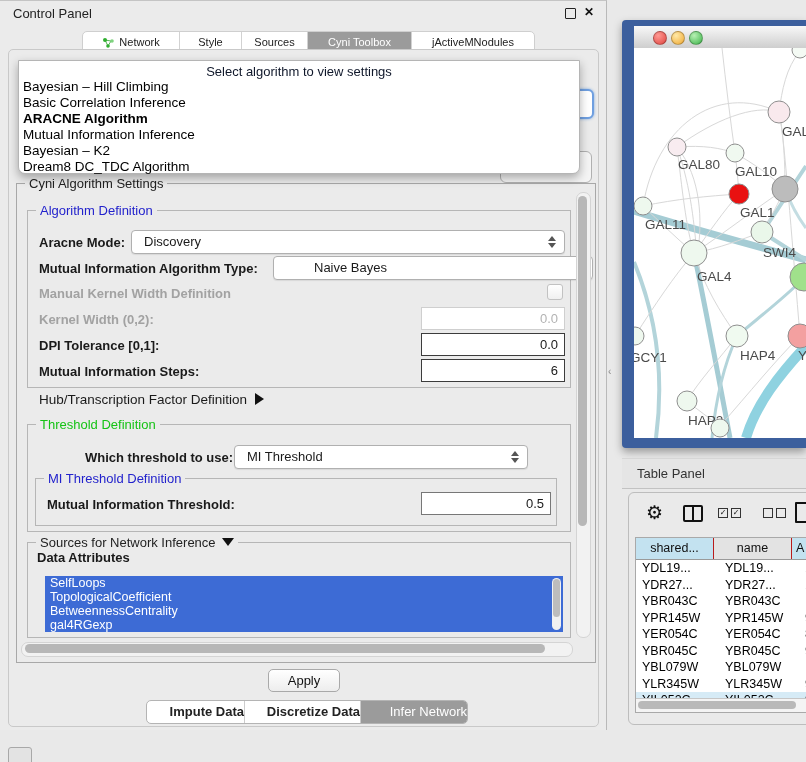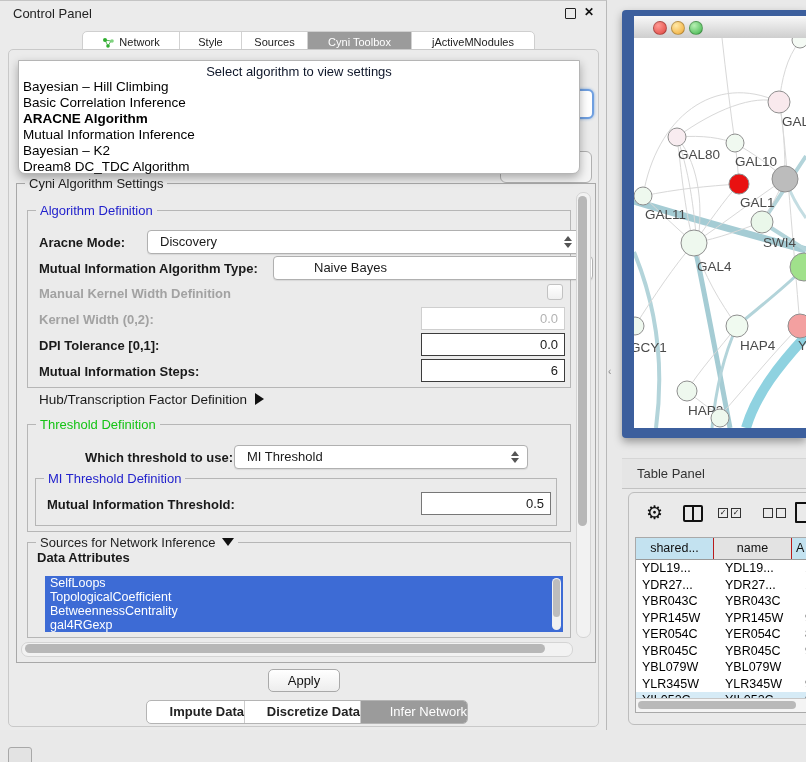--- a/index.html
+++ b/index.html
@@ -87,21 +87,21 @@
 
   
   .popup{position:absolute;left:18px;top:60px;width:560px;height:112px;background:#fff;border:1px solid #b5b5b5;
       border-radius:0 0 7px 7px;box-shadow:0 4px 10px rgba(0,0,0,0.3);z-index:50;}
   .popup-placeholder{position:absolute;left:0;top:3px;width:100%;text-align:center;font-size:13px;color:#0f172a;}
   .dd-list{position:absolute;left:0;top:18px;width:100%;}
   .dd-item{height:16px;line-height:16px;font-size:13.5px;color:#000;padding-left:4px;white-space:nowrap;}
   .dd-item.bold{font-weight:bold;}
 
   
-  .net-window{position:absolute;left:622px;top:10px;width:184px;height:428px;background:#3c5f9d;
+  .net-window{position:absolute;left:622px;top:20px;width:184px;height:428px;background:#3c5f9d;
       border-radius:4px 0 0 4px;box-shadow:0 4px 8px rgba(0,0,0,0.35);}
   .net-titlebar{position:absolute;left:12px;top:6px;width:172px;height:22px;
       background:linear-gradient(#f8f8f8,#cecece);border-bottom:1px solid #999;}
   .tl{position:absolute;top:5px;width:12px;height:12px;border-radius:50%;border:1px solid rgba(0,0,0,0.25);}
   .tl-red{left:19px;background:radial-gradient(circle at 35% 30%,#ff9a94,#e0443e);}
   .tl-yellow{left:37px;background:radial-gradient(circle at 35% 30%,#ffe9a8,#f0a831);}
   .tl-green{left:55px;background:radial-gradient(circle at 35% 30%,#b7f0b3,#3cb348);}
   .net-canvas{position:absolute;left:12px;top:28px;width:172px;height:390px;background:#fff;overflow:hidden;}
 
   
@@ -184,21 +184,21 @@
     <div class="hidden-button"></div>
 
     <div class="settings-group">
       <span class="group-title gt-black">Cyni Algorithm Settings</span>
 
       <div class="group" style="left:10px;top:26px;width:542px;height:176px;">
         <span class="group-title gt-blue">Algorithm Definition</span>
       </div>
 
       <span class="lbl bold" style="left:22px;top:51px;">Aracne Mode:</span>
-      <div class="combo" style="left:130px;top:46px;width:420px;">
+      <div class="combo" style="left:114px;top:46px;width:420px;">
         <span>Discovery</span>
         <span class="spin"></span>
       </div>
 
       <span class="lbl bold" style="left:22px;top:77px;">Mutual Information Algorithm Type:</span>
       <div class="combo" style="left:256px;top:72px;width:278px;padding-left:40px;">
         <span>Naive Bayes</span>
         <span class="spin"></span>
       </div>
 

